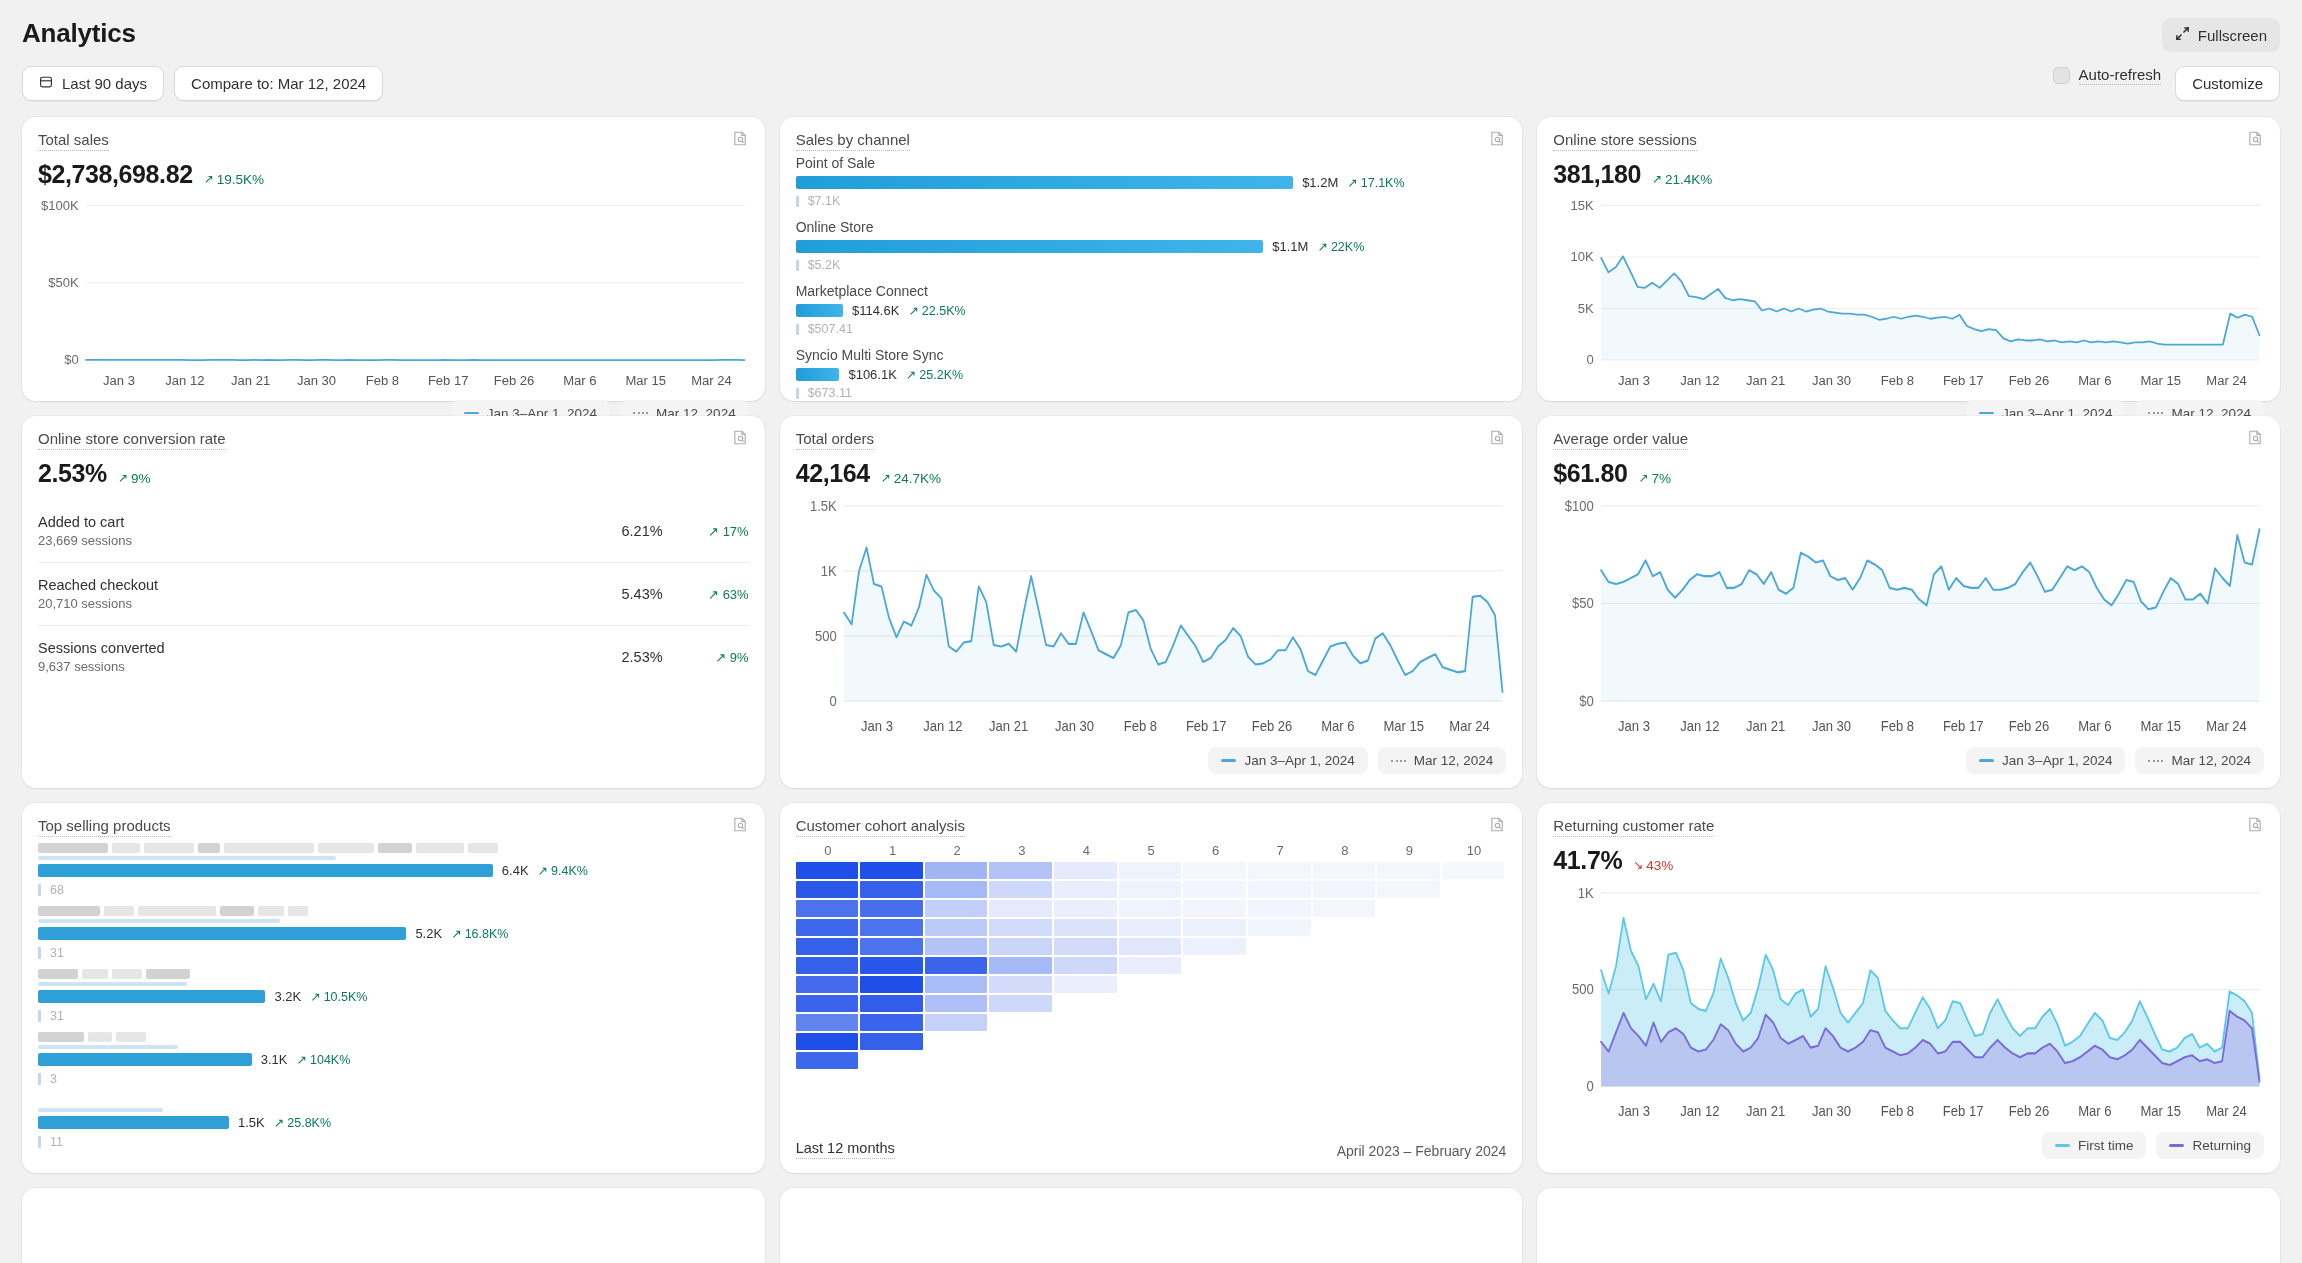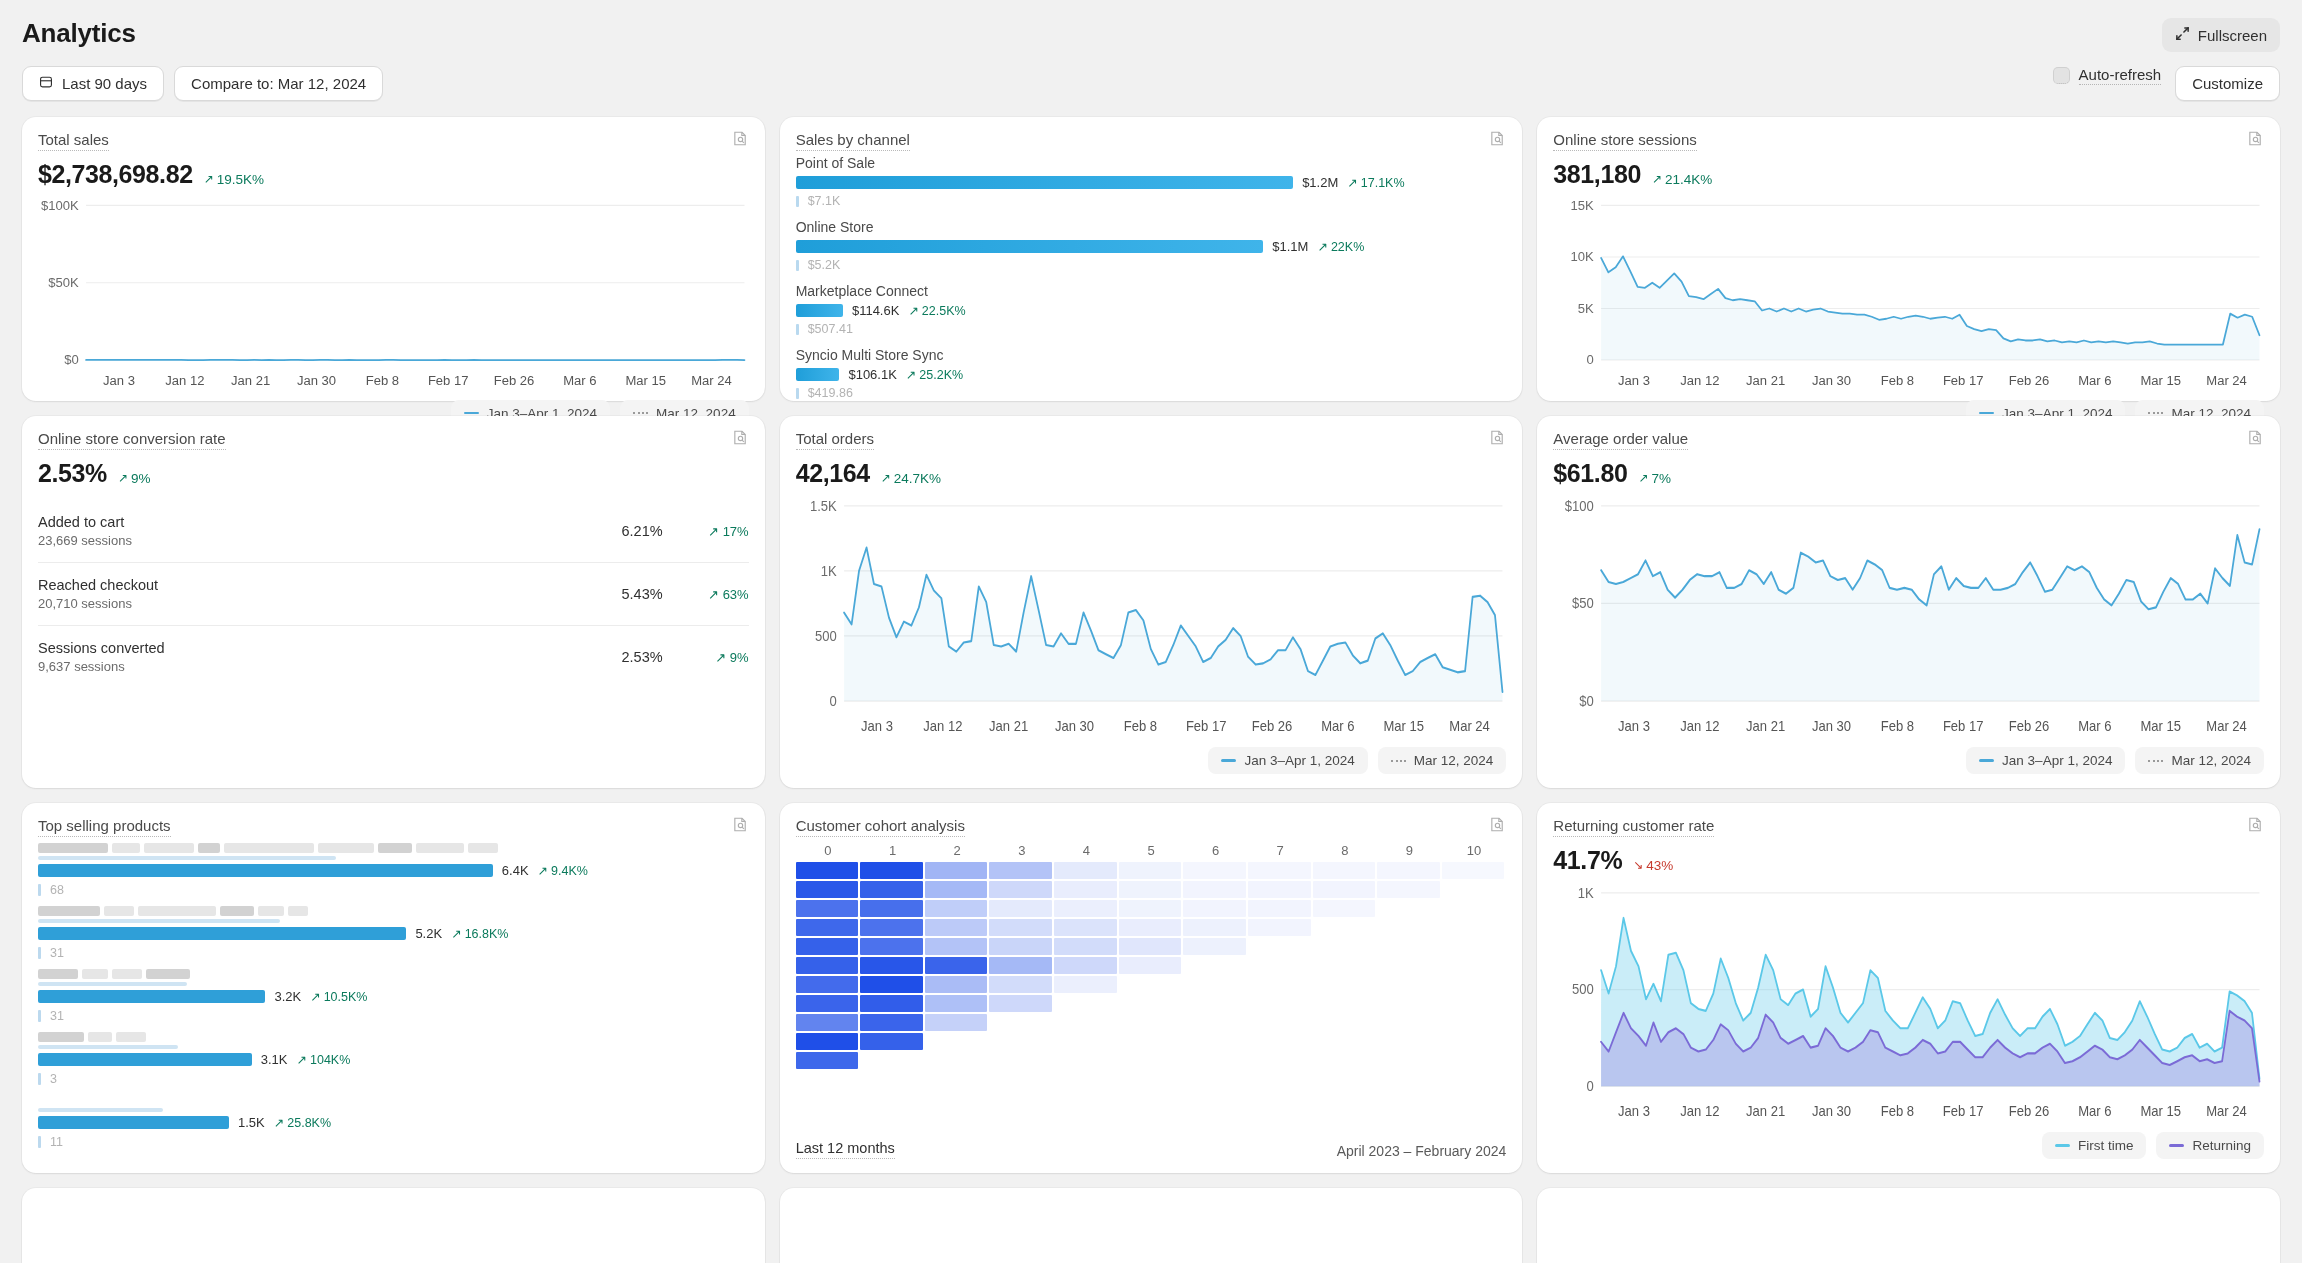--- a/index.html
+++ b/index.html
@@ -315,21 +315,21 @@
             <div class="bar-line">
               <div class="bar" style="width: 6.16%;"></div>
               <span class="bar-val">$106.1K</span>
               <span class="bar-delta">
                 <span>↗</span>
                 <span>25.2K%</span>
               </span>
             </div>
             <div class="cmp-line">
               <div class="cmp-bar" style="width: 0.25%;"></div>
-              <span class="cmp-val">$419.86</span>
+              <span class="cmp-val">$673.11</span>
             </div>
           </div>
         </div>
     </div>
 
     <div class="card h1">
       <div class="card-head">
         <span class="card-title">Online store sessions</span>
         <span class="report-icon">
           <svg width="17" height="17" viewBox="0 0 18 18" fill="none" stroke="#6b6b6b" stroke-width="1.2">

